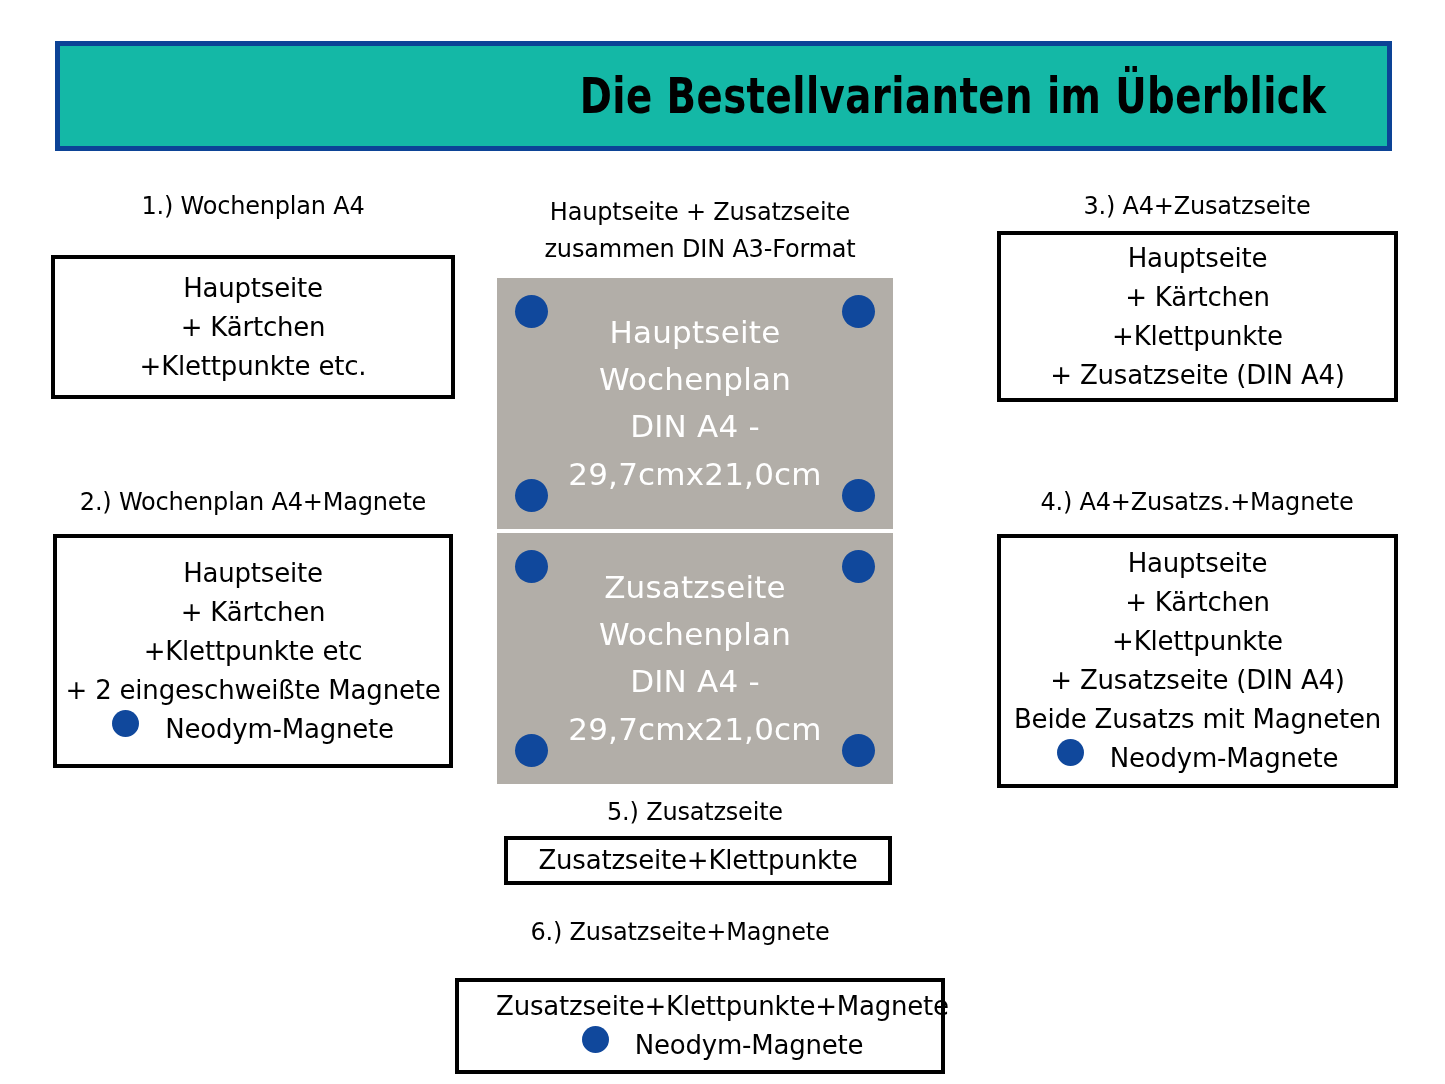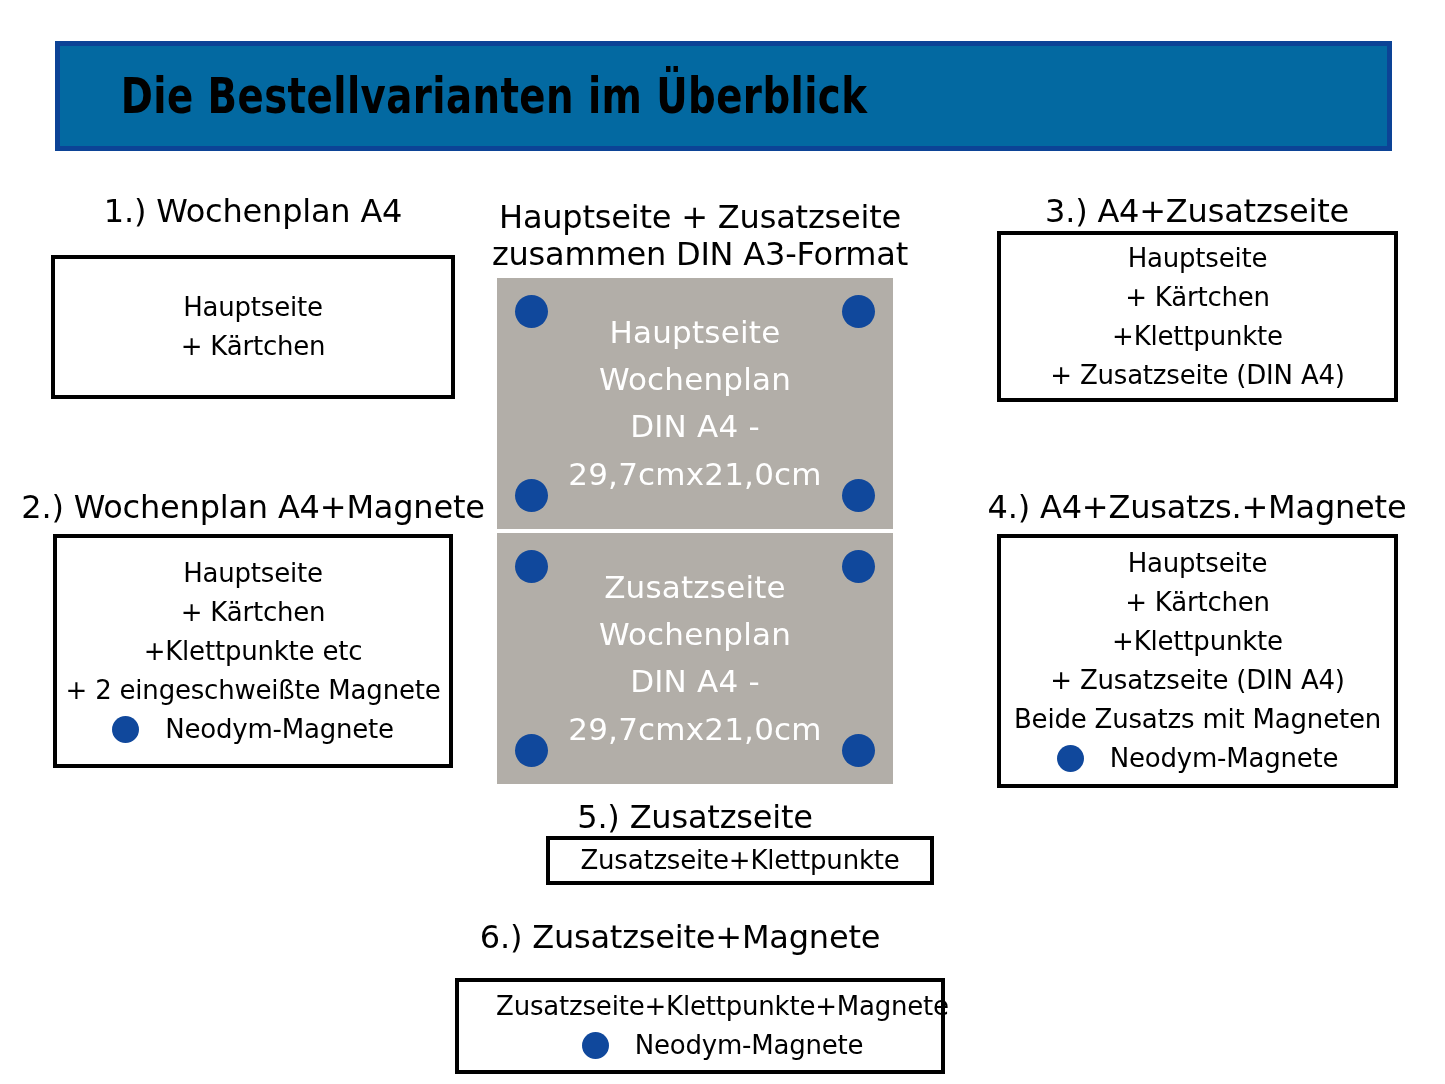--- a/index.html
+++ b/index.html
@@ -17,39 +17,39 @@
   }
 
   
   #title-frame {
     position: absolute;
     left: 55px;
     top: 41px;
     width: 1337px;
     height: 110px;
     border: 5px solid #0c4396;
-    background: #0369a1;
+    background: #14b8a6;
     box-sizing: border-box;
     display: flex;
     align-items: center;
-    justify-content: flex-start;
+    justify-content: flex-end;
   }
   #title-text {
     font-family: "DejaVu Sans Condensed", "Liberation Sans Narrow", "Liberation Sans", sans-serif;
     font-size: 50px;
     font-weight: 700;
     letter-spacing: 0.5px;
     transform: scaleX(0.86);
     white-space: nowrap;
   }
 
   
   .section-heading {
     position: absolute;
-    font-size: 32px;
+    font-size: 24px;
     font-weight: 400;
     white-space: nowrap;
     letter-spacing: -0.2px;
   }
 
   
   .variant-box {
     position: absolute;
     border: 4px solid #000000;
     background: #ffffff;
@@ -60,21 +60,20 @@
     justify-content: center;
   }
   .variant-box .line {
     font-size: 26px;
     line-height: 1.50;
     white-space: nowrap;
     letter-spacing: -0.2px;
   }
   .variant-box .line.legend {
     display: flex;
-    align-items: center;
     gap: 26px;
   }
 
   
   .page-block {
     position: absolute;
     background: #b2aea8;
     box-sizing: border-box;
   }
   .page-block .page-text {
@@ -115,20 +114,21 @@
 <body>
 
 <div id="title-frame">
   <div id="title-text">Die Bestellvarianten im Überblick</div>
 </div>
 
 <div class="section-heading center-head" style="left:253px; top:192px;">1.) Wochenplan A4</div>
 <div class="variant-box" style="left:51px; top:255px; width:404px; height:144px;">
   <div class="line">Hauptseite</div>
   <div class="line">+ Kärtchen</div>
+  <div class="line">+Klettpunkte etc.</div>
 </div>
 
 <div class="section-heading center-head" style="left:253px; top:488px;">2.) Wochenplan A4+Magnete</div>
 <div class="variant-box" style="left:53px; top:534px; width:400px; height:234px;">
   <div class="line">Hauptseite</div>
   <div class="line">+ Kärtchen</div>
   <div class="line">+Klettpunkte etc</div>
   <div class="line">+ 2 eingeschweißte Magnete</div>
   <div class="line legend">
     <span class="magnet-dot"></span>
@@ -180,21 +180,21 @@
   <div class="line">+Klettpunkte</div>
   <div class="line">+ Zusatzseite (DIN A4)</div>
   <div class="line">Beide Zusatzs mit Magneten</div>
   <div class="line legend">
     <span class="magnet-dot"></span>
     <span>Neodym-Magnete</span>
   </div>
 </div>
 
 <div class="section-heading center-head" style="left:695px; top:798px;">5.) Zusatzseite</div>
-<div class="variant-box" style="left:504px; top:836px; width:388px; height:49px;margin-left:42px;">
+<div class="variant-box" style="left:504px; top:836px; width:388px; height:49px;">
   <div class="line">Zusatzseite+Klettpunkte</div>
 </div>
 
 <div class="section-heading center-head" style="left:680px; top:918px;">6.) Zusatzseite+Magnete</div>
 <div class="variant-box" style="left:455px; top:978px; width:490px; height:96px;padding-left:45px;">
   <div class="line">Zusatzseite+Klettpunkte+Magnete</div>
   <div class="line legend">
     <span class="magnet-dot"></span>
     <span>Neodym-Magnete</span>
   </div>

